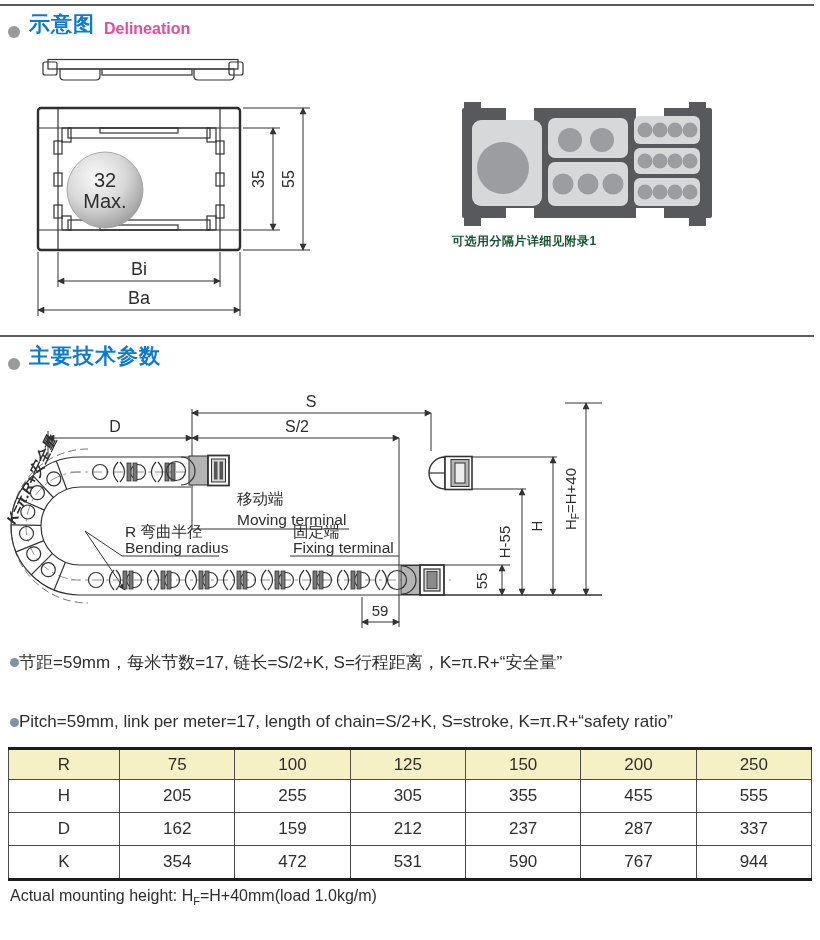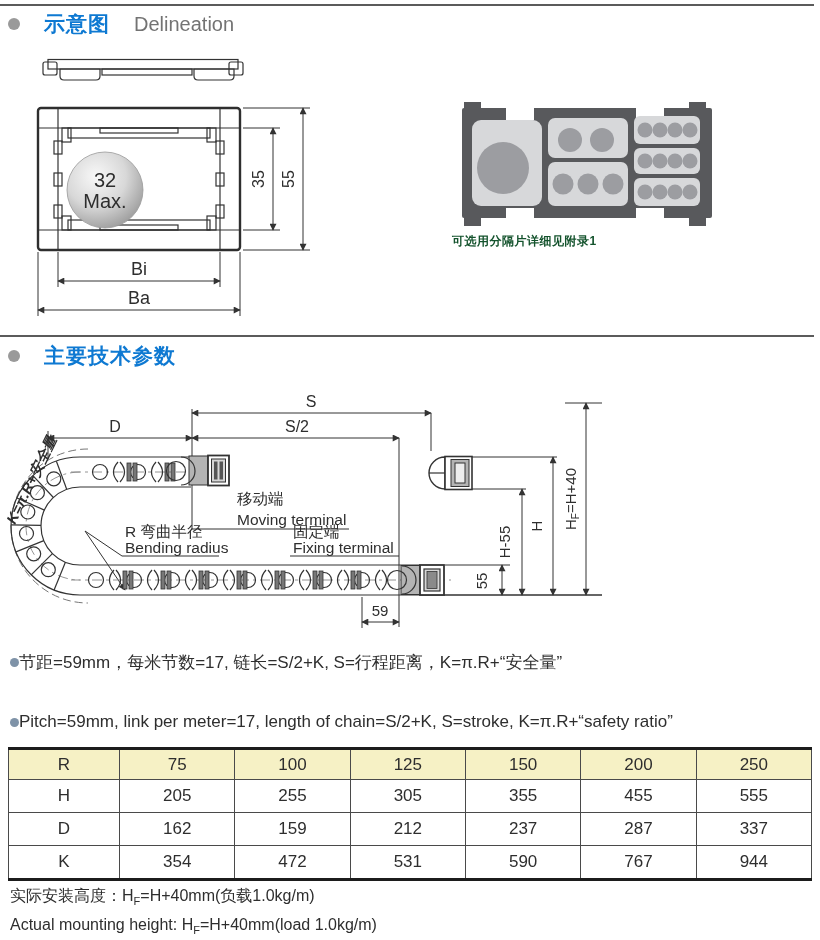--- a/index.html
+++ b/index.html
@@ -1,24 +1,24 @@
 <!DOCTYPE html>
 <html><head>
 <meta charset="utf-8">
 <style>
   html,body { margin:0; padding:0; background:#fff; }
   .page {
     position:relative; width:820px; height:940px; background:#ffffff;
     font-family:"Liberation Sans","DejaVu Sans",sans-serif; color:#2e2e2e; overflow:hidden;
   }
   .rule { position:absolute; left:0; width:814px; height:2px; background:#5b5b5b; }
-  .sec-header { position:absolute; left:8px; display:flex; align-items:center; gap:24px; }
+  .sec-header { position:absolute; left:8px; display:flex; align-items:flex-end; gap:9px; }
   .sec-dot { width:12px; height:12px; border-radius:50%; background:#9a9a9a; flex:none; }
   .sec-zh { font-size:21px; font-weight:bold; color:#0e79d2; letter-spacing:1px; }
-  .sec-en { font-size:20px; color:#737373; }
+  .sec-en { font-size:16px; color:#ec4899;font-weight:bold; }
   .fig1 { position:absolute; left:18px; top:53px; }
   .fig2 { position:absolute; left:450px; top:100px; }
   .caption { position:absolute; left:452px; top:233px; font-size:12px; font-weight:bold;
              color:#14532d; letter-spacing:0.5px; }
   .diagram { position:absolute; left:5px; top:385px; }
   .note { position:absolute; left:10px; display:flex; align-items:center; 
           font-size:17px; color:#2e2e2e; }
   .note-dot { width:9px; height:9px; border-radius:50%; background:#7f93a8; flex:none; }
   table.spec { position:absolute; left:8px; top:747px; width:804px; border-collapse:collapse;
                table-layout:fixed; border-top:3px solid #1c1c1c; border-bottom:3px solid #1c1c1c; }
@@ -397,17 +397,16 @@
       <td>472</td>
       <td>531</td>
       <td>590</td>
       <td>767</td>
       <td>944</td>
     </tr>
   </tbody>
     </table>
 
   <div class="footer">
-    <div><span>实际安装高度：H</span><sub>F</sub><span>=H+40mm(负载1.0kg/m)</span></div>
     <div><span>Actual mounting height: H</span><sub>F</sub><span>=H+40mm(load 1.0kg/m)</span></div>
   </div>
 
 </div>
 
 </body></html>

